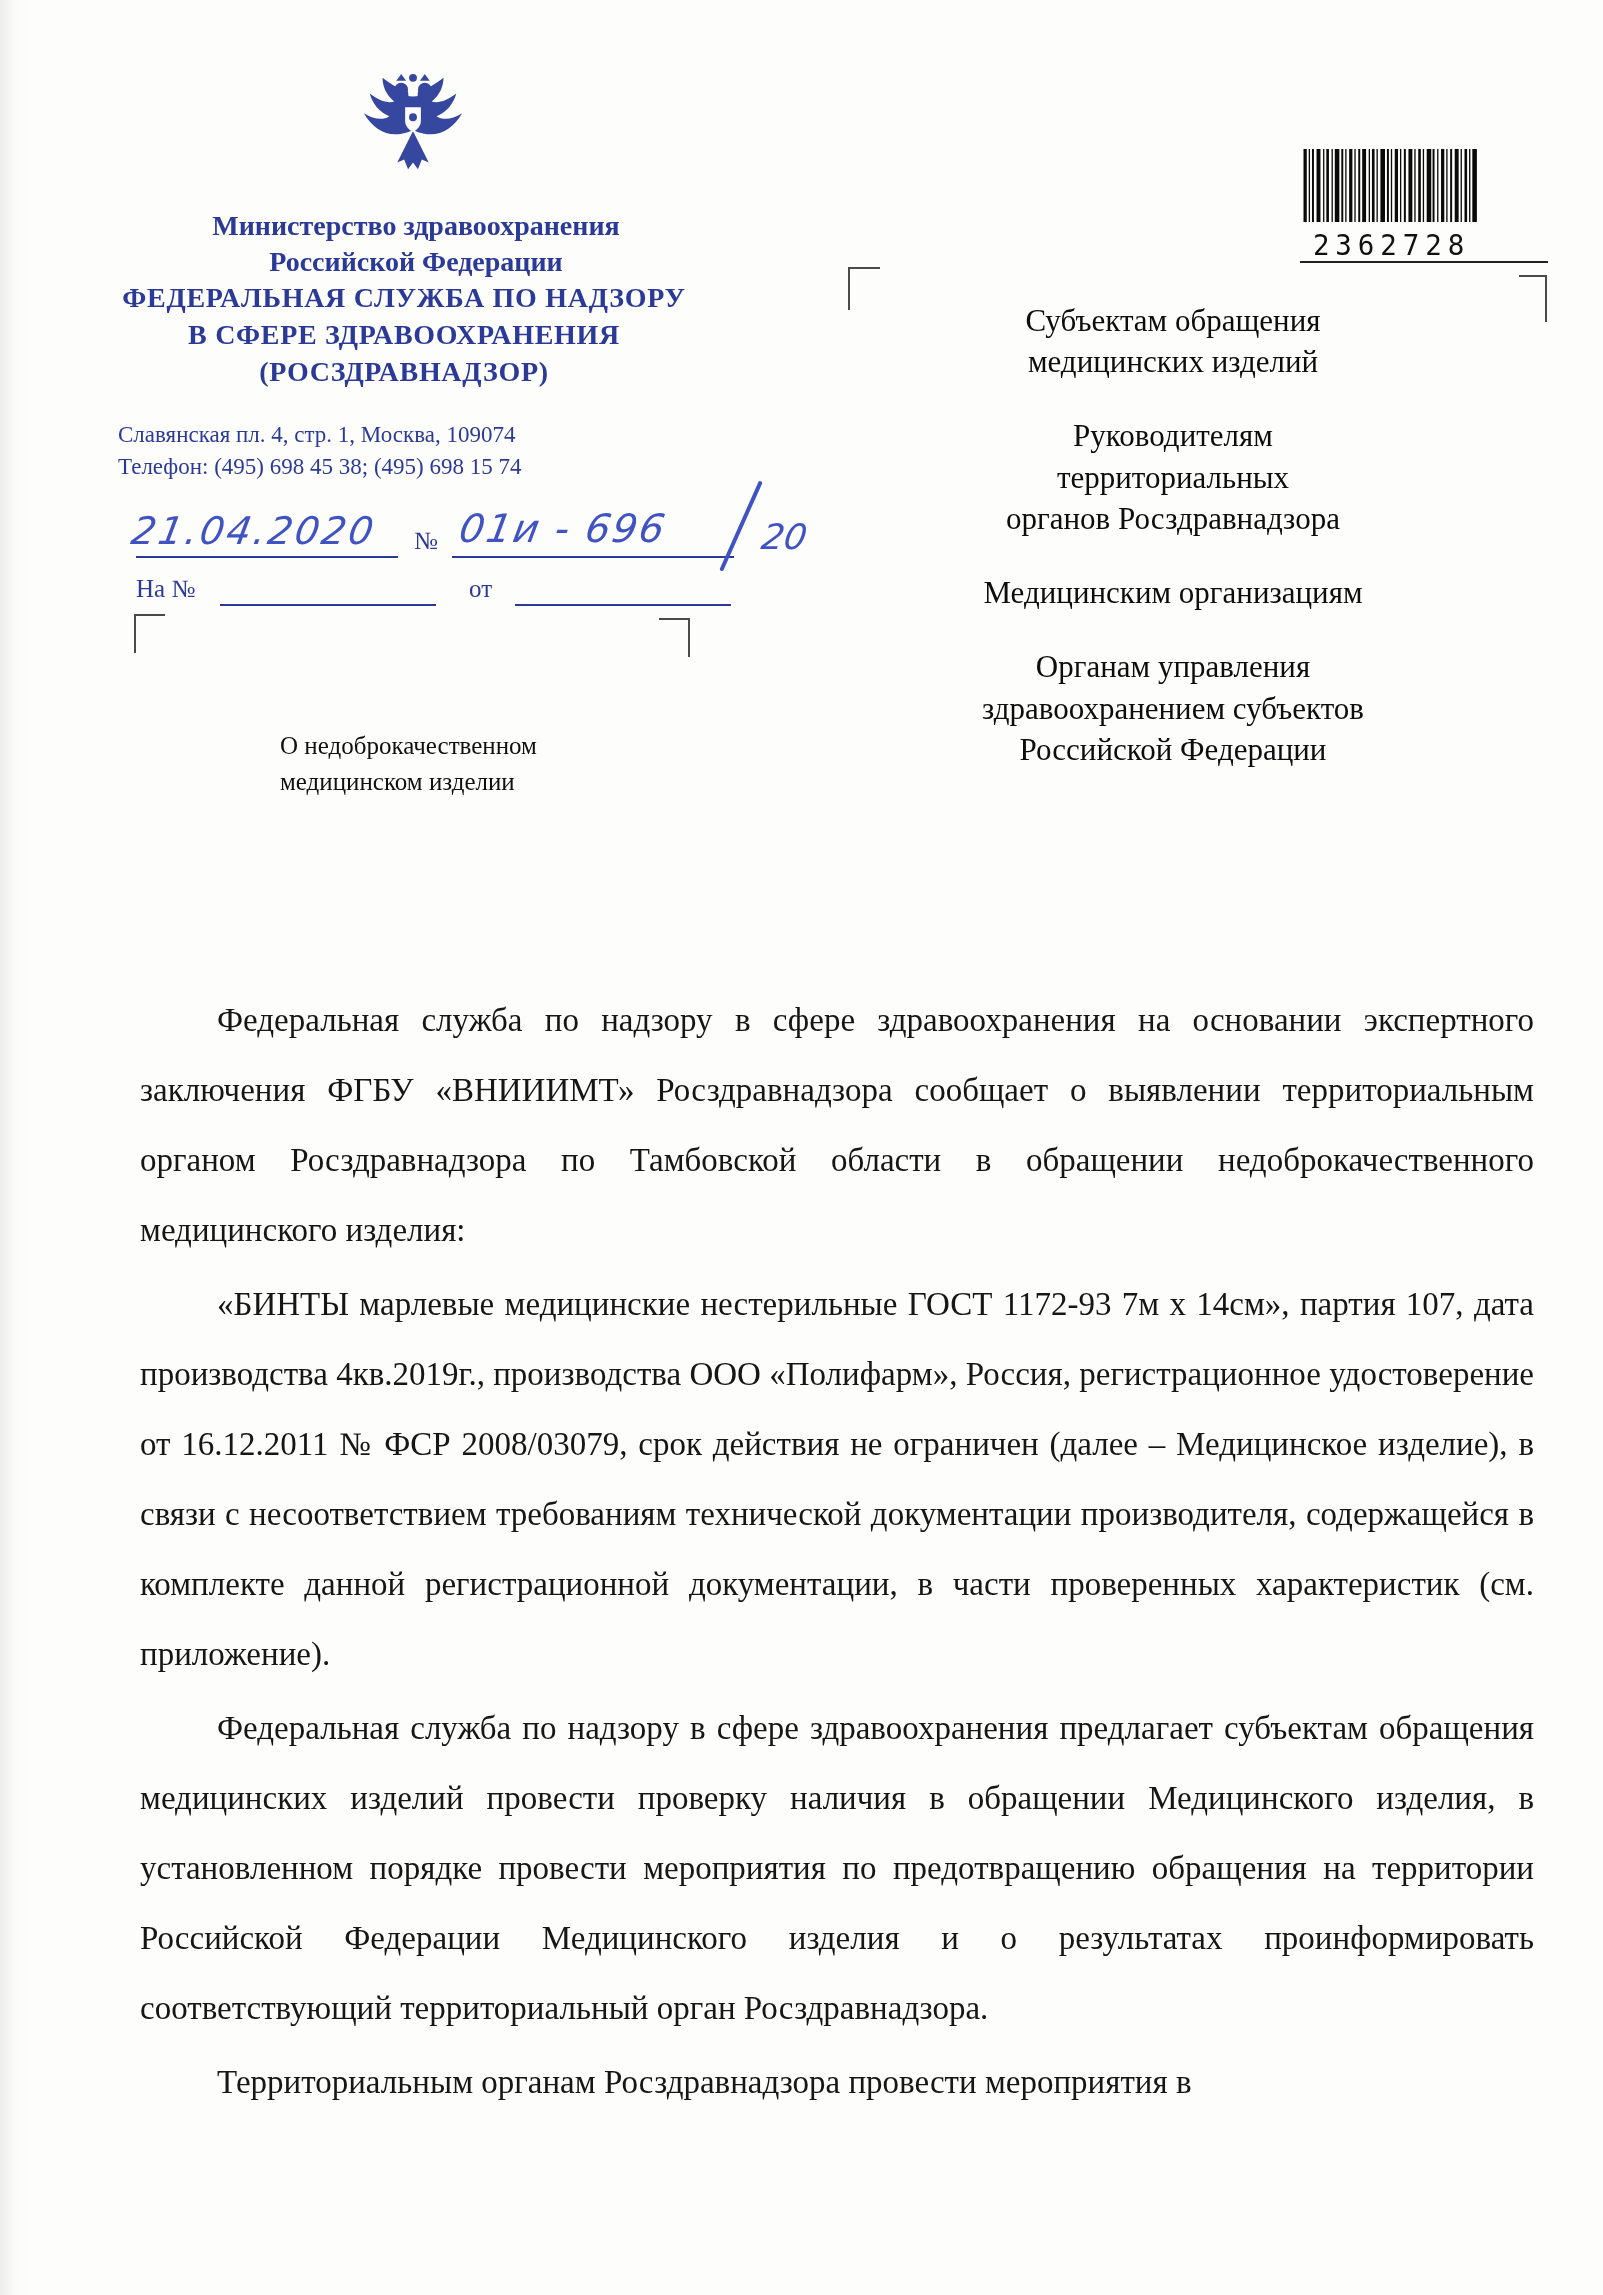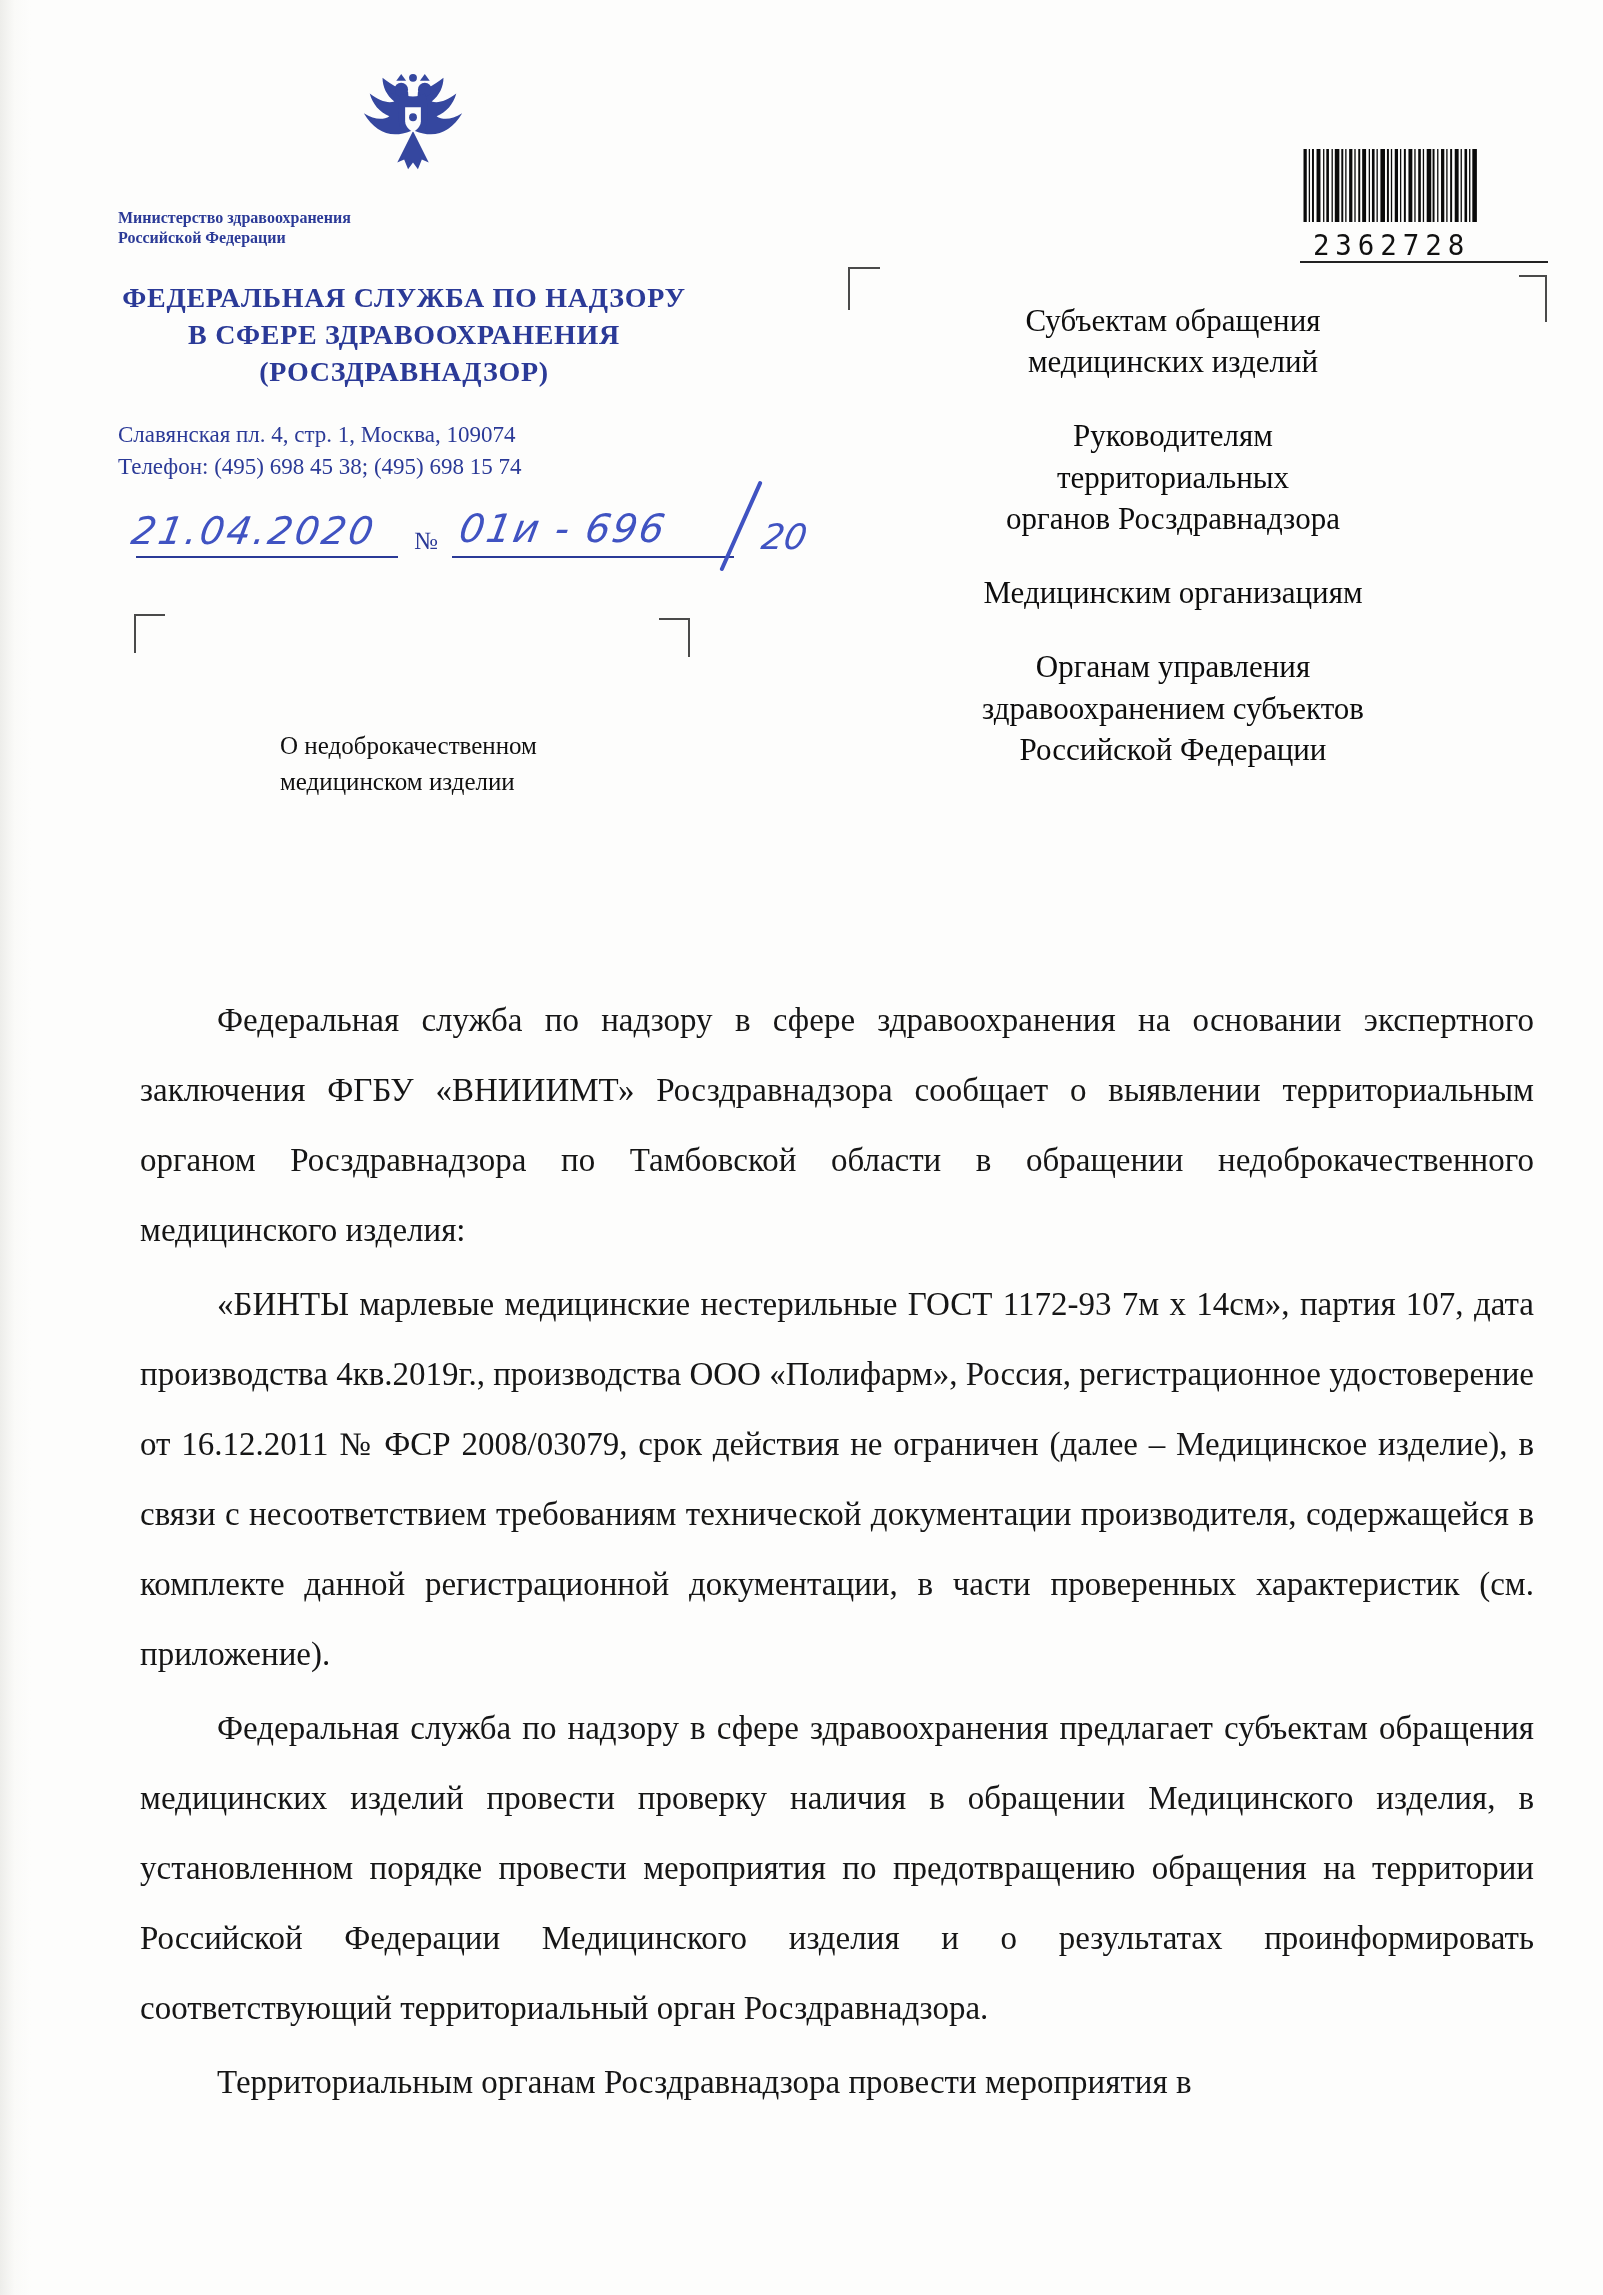--- a/index.html
+++ b/index.html
@@ -11,22 +11,22 @@
     font-family:"Liberation Serif", serif;
     color:#141414;
     overflow:hidden;
   }
   .pre{white-space:pre-line;}
 
   
   .emblem{position:absolute;left:354px;top:58px;width:118px;height:141px;}
   .ministry{
     position:absolute;left:118px;top:208px;width:596px;
-    text-align:left;color:#2b3a97;font-weight:bold;
-    font-size:16px;line-height:1.28;
+    text-align:center;color:#2b3a97;font-weight:bold;
+    font-size:28px;line-height:1.28;
   }
   .service{
     position:absolute;left:93px;top:280px;width:622px;
     text-align:center;color:#2b3a97;font-weight:bold;
     font-size:28px;line-height:1.32;letter-spacing:0.7px;
   }
   .address-block{
     position:absolute;left:118px;top:419px;width:596px;
     color:#2b3a97;font-size:23px;line-height:1.4;
   }
@@ -124,20 +124,26 @@
   <div class="dateline">
     <div class="u1"></div>
     <span class="no">№</span>
     <div class="u2"></div>
     <span class="hand hw-date">21.04.2020</span>
     <span class="hand hw-num">01и - 696</span>
     <div class="hw-slash"></div>
     <span class="hand hw-suffix">20</span>
   </div>
 
+  <div class="naline">
+    <span class="na">На №</span>
+    <div class="u3"></div>
+    <span class="ot">от</span>
+    <div class="u4"></div>
+  </div>
 
   <div class="cm cm-recip-left"></div>
   <div class="cm cm-recip-right"></div>
   <div class="cm cm-na-left"></div>
   <div class="cm cm-na-right"></div>
 
   <div class="barcode">
     <svg width="177" height="73" viewBox="0 0 270 112">
       <g fill="#0a0a0a">
         <rect x="0" y="0" width="5" height="112"></rect>

